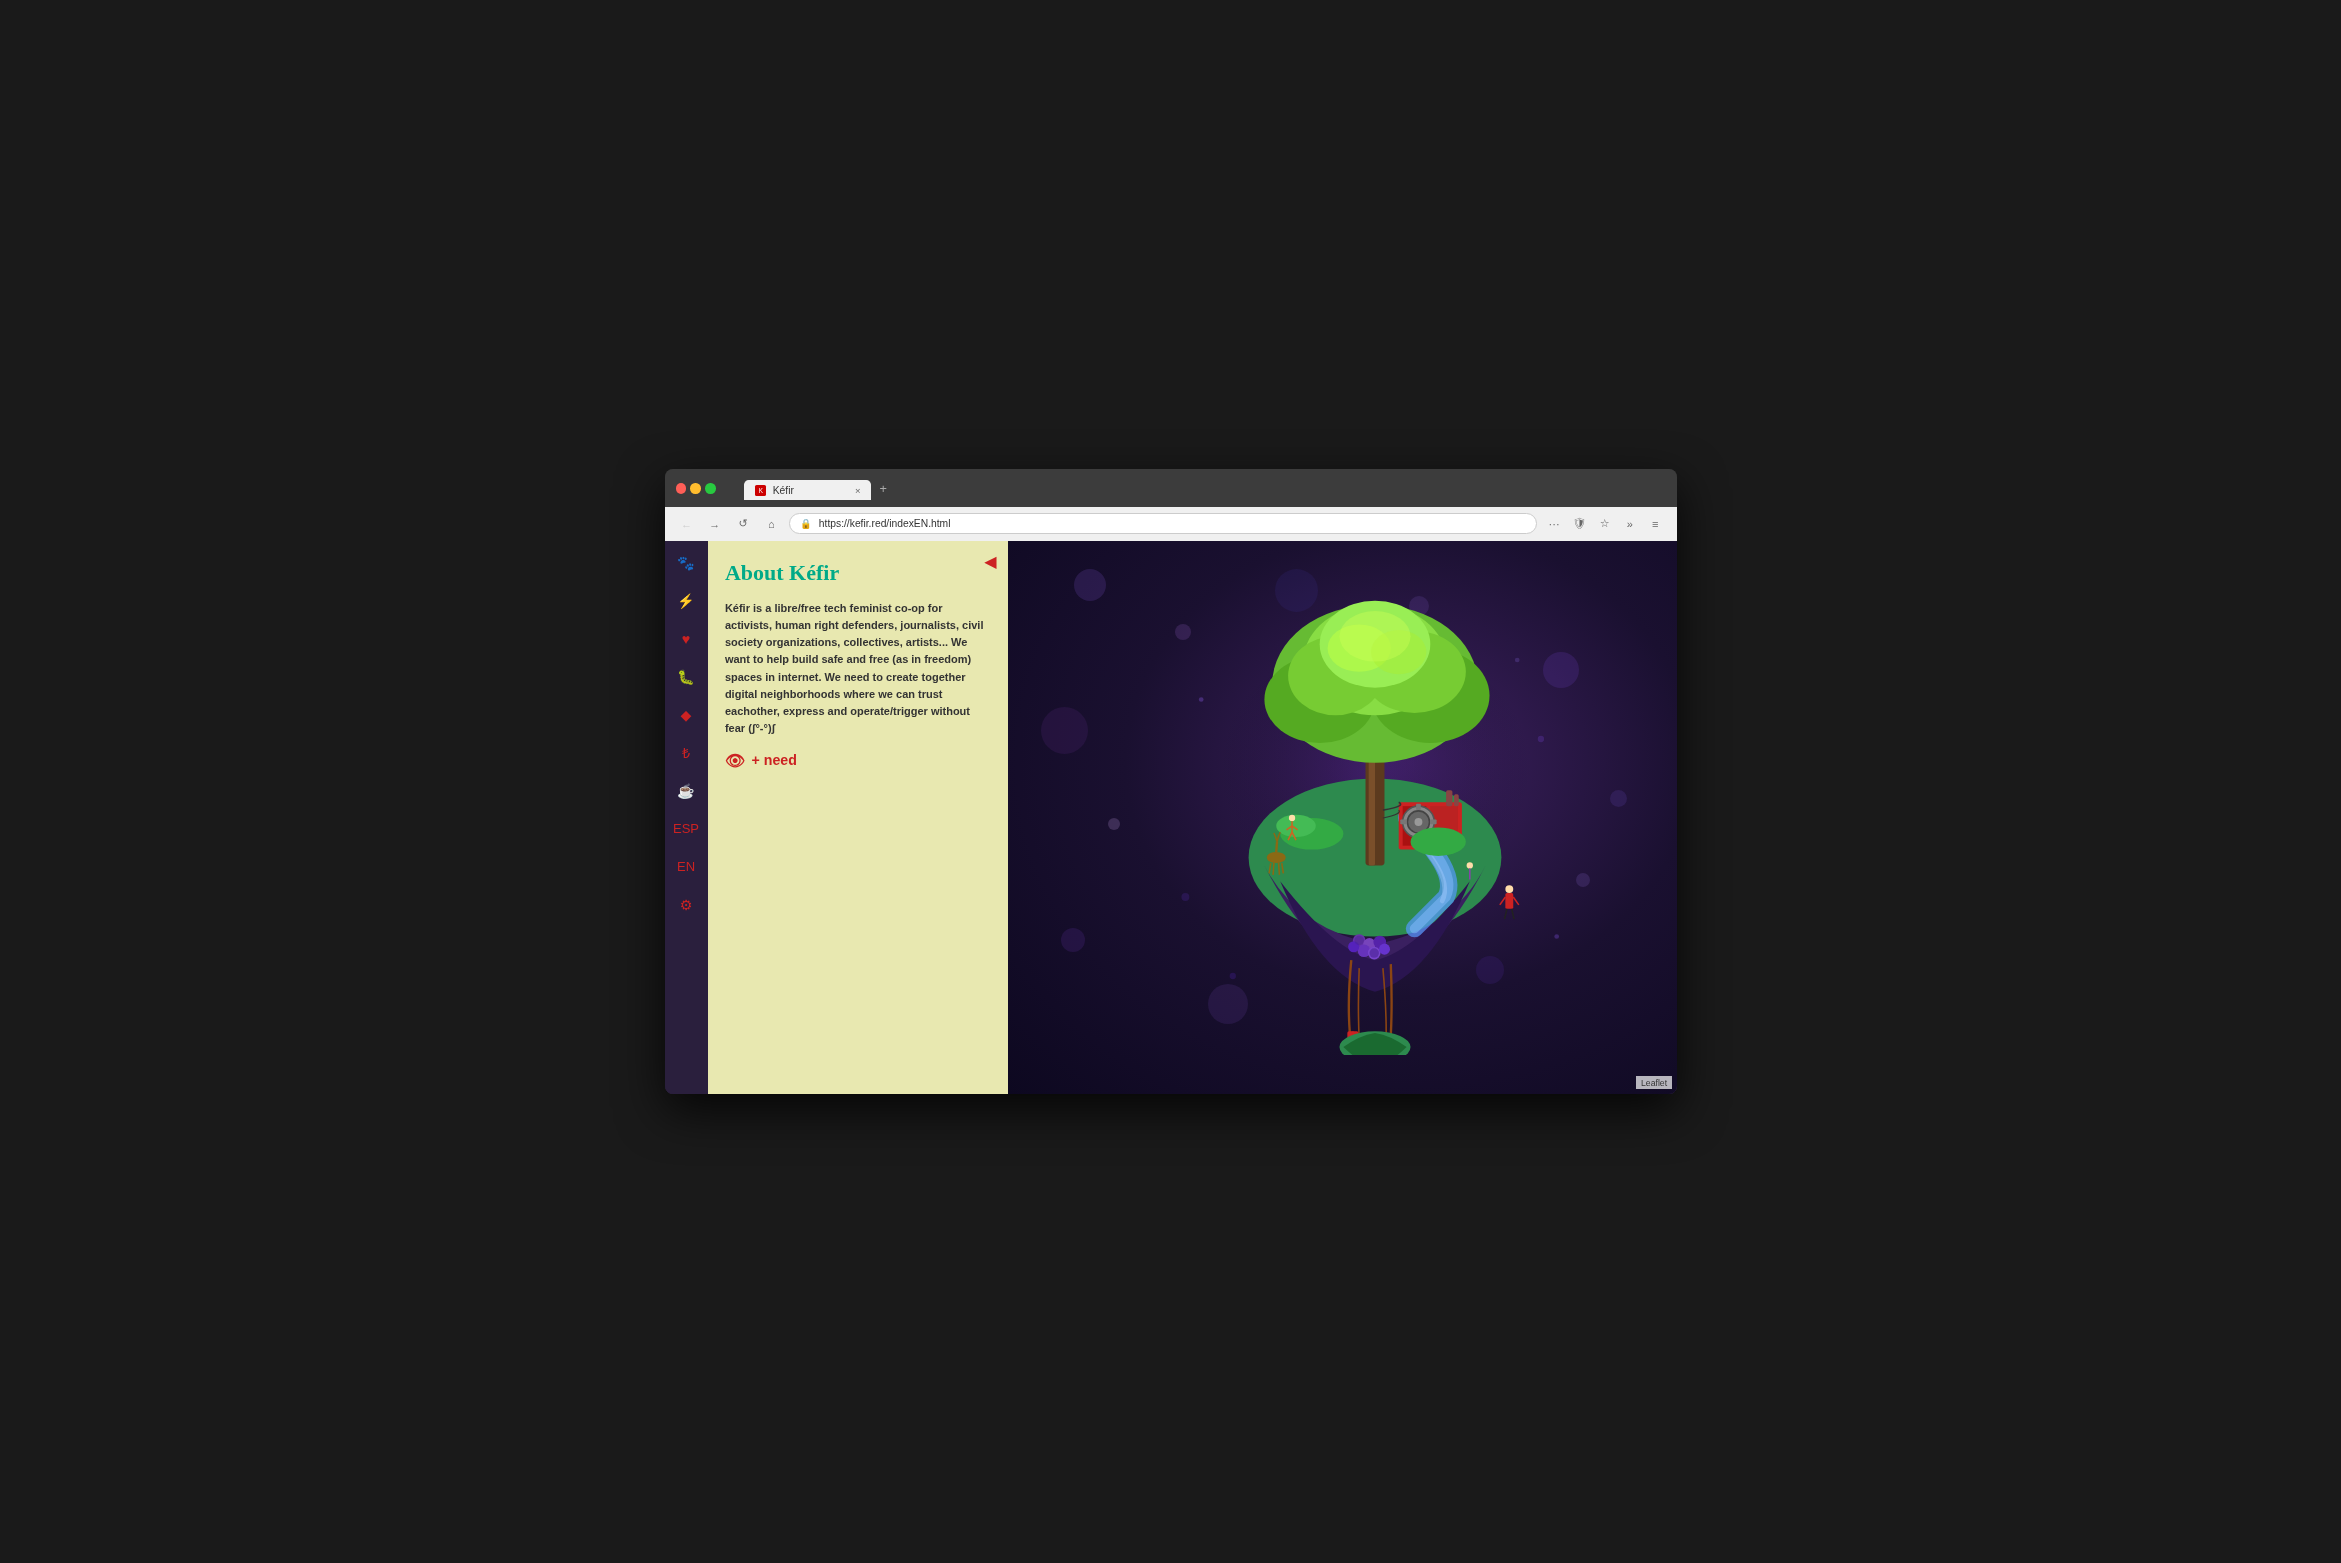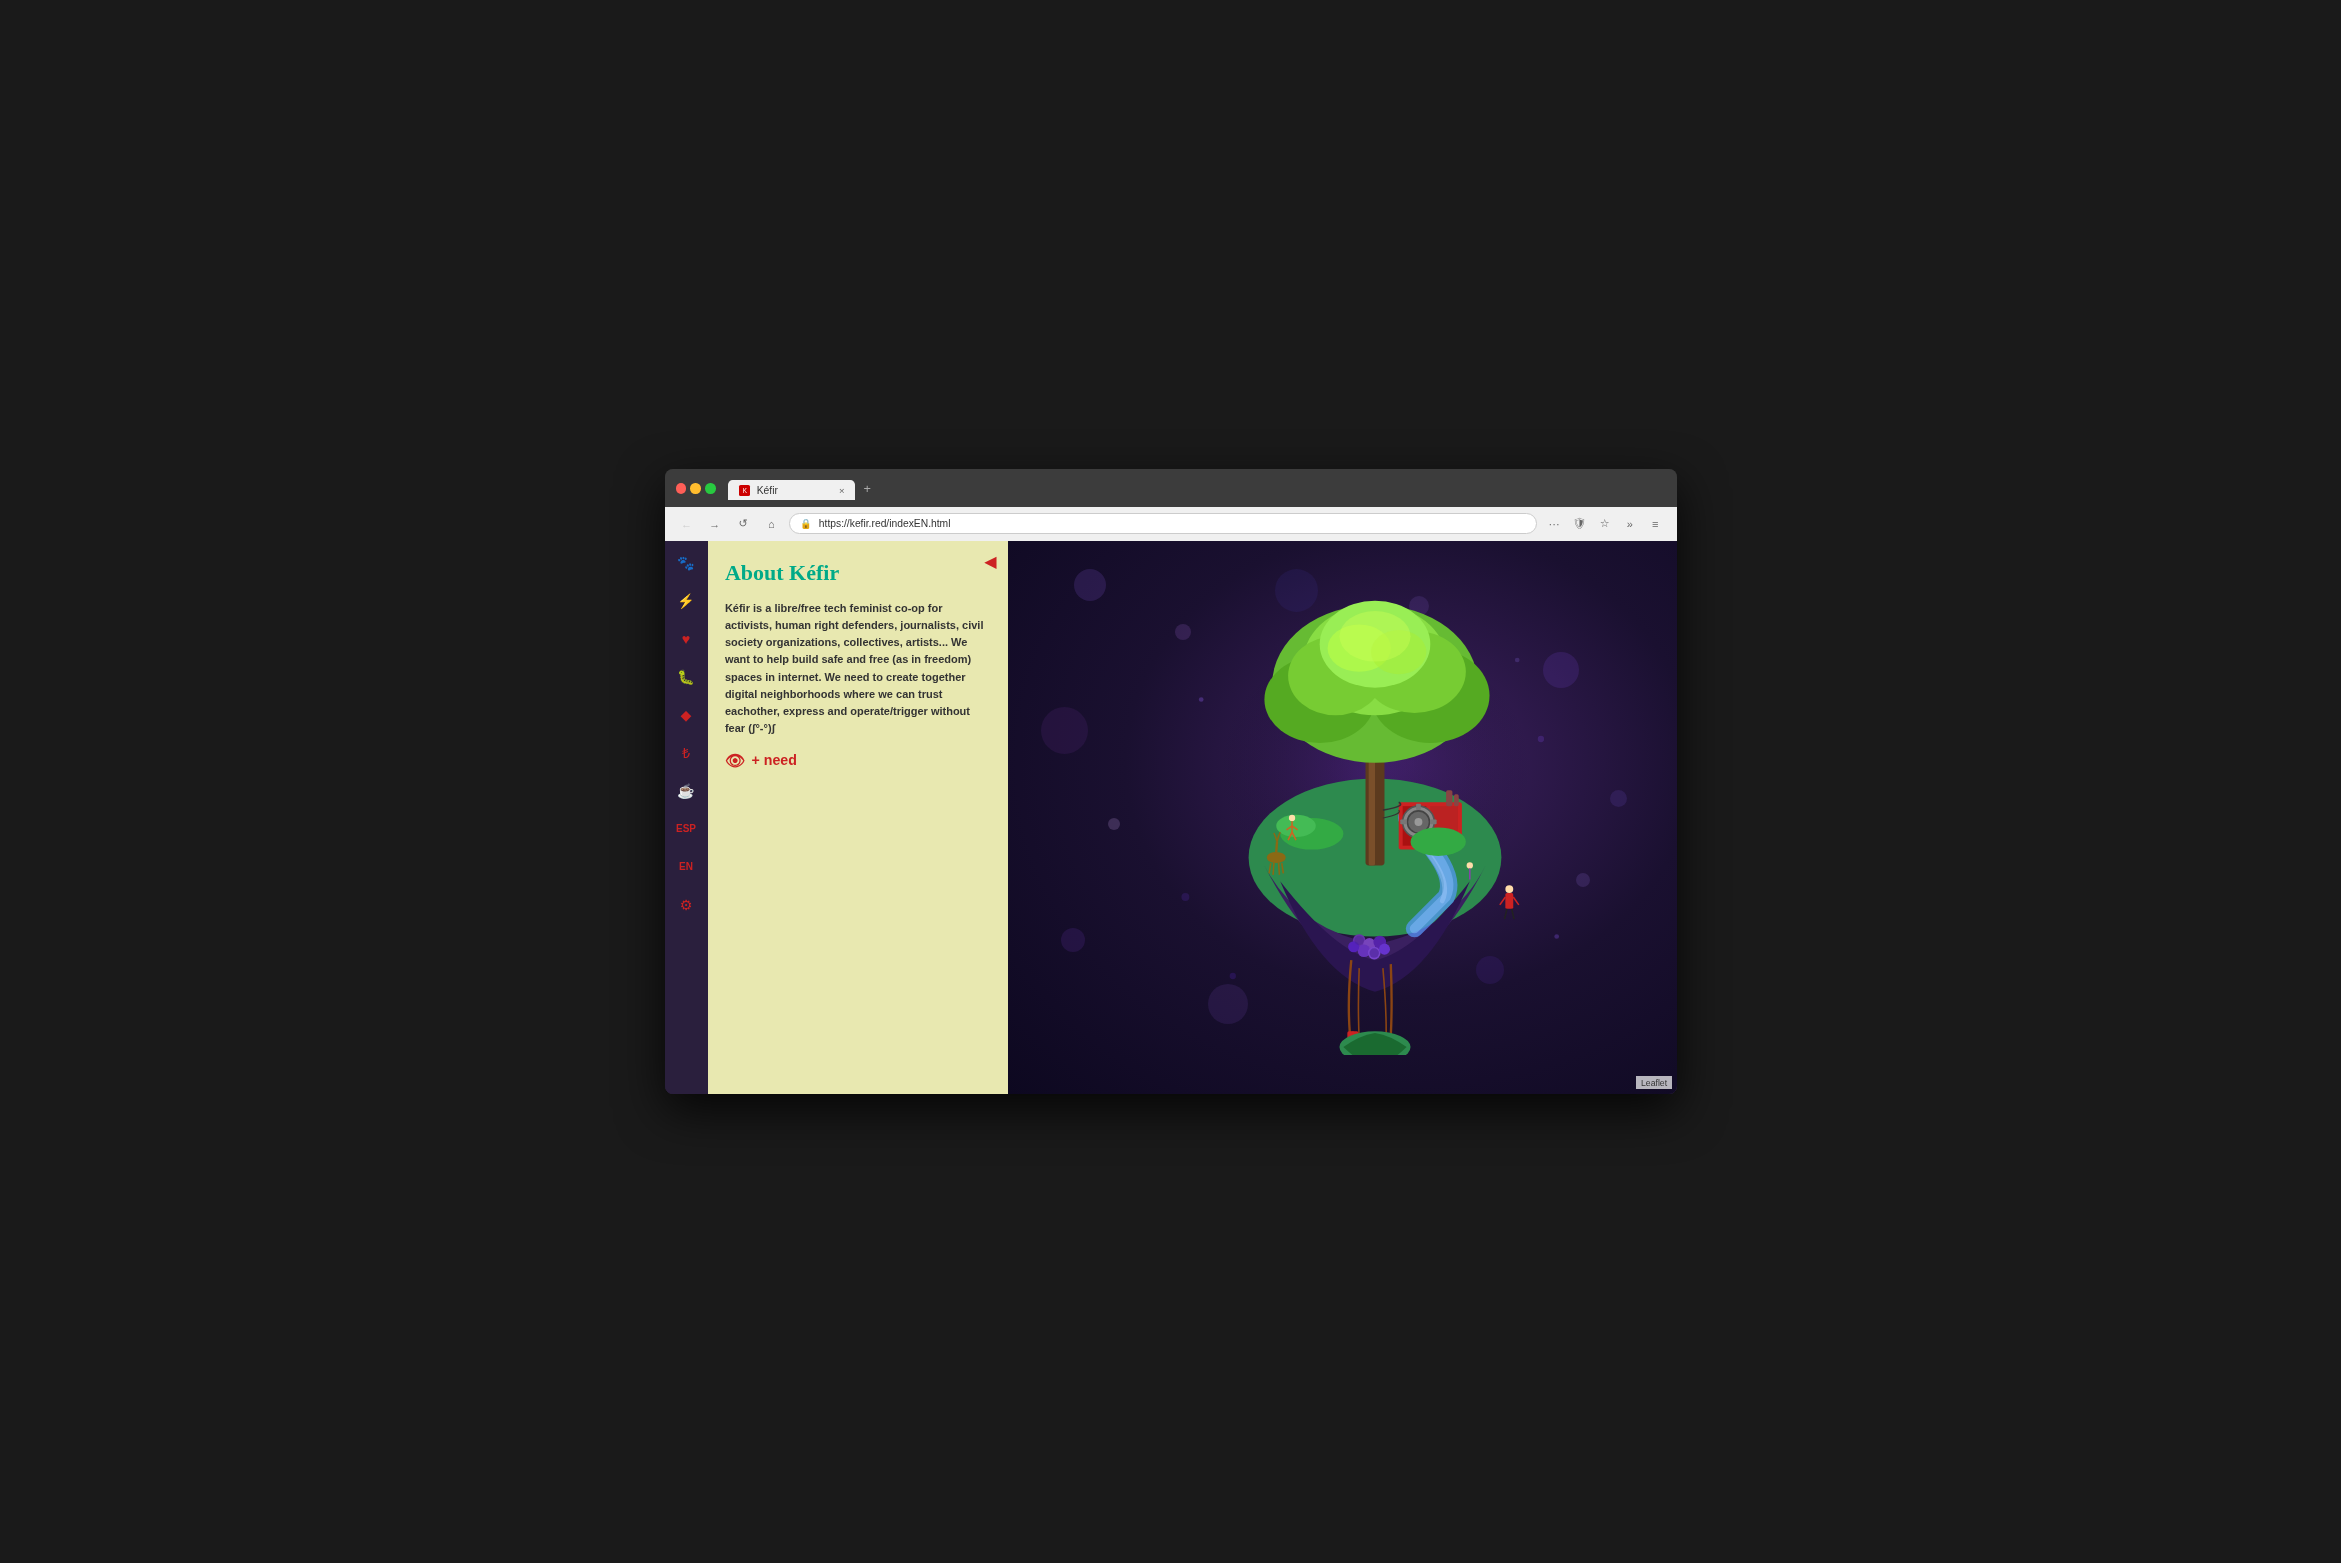--- a/index.html
+++ b/index.html
@@ -49,20 +49,21 @@
       border-radius: 50%;
     }
     .tl-close { background: #ff5f57; }
     .tl-minimize { background: #ffbd2e; }
     .tl-maximize { background: #28c940; }
 
     .tab-bar {
       display: flex;
       align-items: flex-end;
       gap: 0;
+      margin-left: 16px;
     }
 
     .tab {
       background: #f0f0f0;
       border-radius: 4.7px 4.7px 0 0;
       padding: 4.7px 11px;
       display: flex;
       align-items: center;
       gap: 6.3px;
       font-size: 10.3px;
@@ -189,22 +190,22 @@
       height: 27px;
       display: flex;
       align-items: center;
       justify-content: center;
       color: #cc2222;
       font-size: 14.2px;
       cursor: pointer;
     }
 
     .sidebar-icon.lang {
-      font-size: 10px;
-      font-weight: bold;
+      font-size: 13px;
+      font-weight: normal;
       color: #cc2222;
     }
 
     
     .info-panel {
       width: 300px;
       background: #e8e8b0;
       padding: 19px 17.4px;
       overflow-y: auto;
       position: relative;

